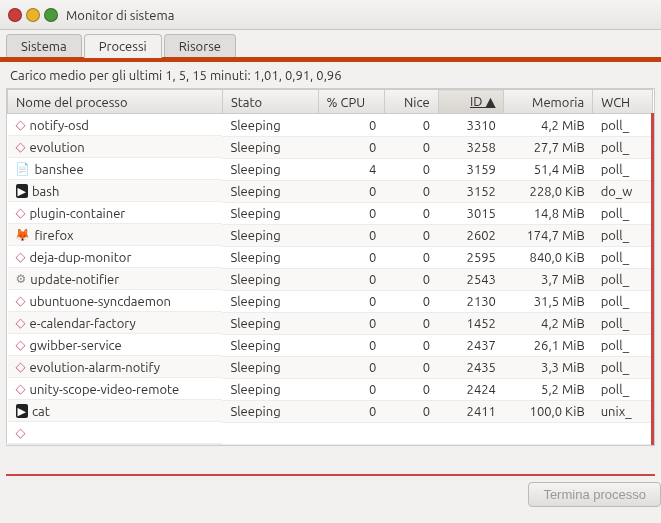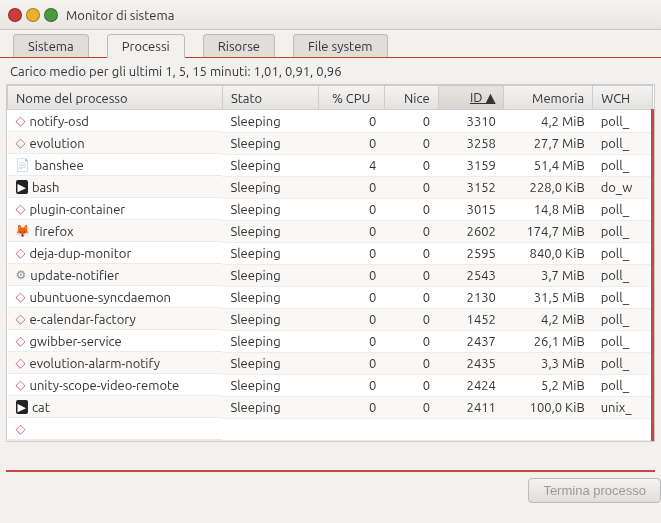--- a/index.html
+++ b/index.html
@@ -33,24 +33,24 @@
     .wc-close { background: #cc3c3c; }
     .wc-min { background: #e8b22a; }
     .wc-max { background: #4b9a3c; }
     .title-text {
       font-size: 13px;
       color: #333;
       font-weight: normal;
     }
     .tab-bar {
       background: #f2f1f0;
-      border-bottom: 1px solid #c2410c;
-      display: flex;
-      padding: 4px 13px 0;
-      gap: 18px;
+      border-bottom: 5px solid #c2410c;
+      display: flex;
+      padding: 4px 6px 0;
+      gap: 2px;
     }
     .tab {
       padding: 4px 14px;
       border: 1px solid #bbb;
       border-bottom: none;
       border-radius: 4px 4px 0 0;
       cursor: pointer;
       font-size: 13px;
       background: #e0dedd;
       color: #333;
@@ -154,37 +154,36 @@
     <div class="wc-btn wc-min"></div>
     <div class="wc-btn wc-max"></div>
   </div>
   <span class="title-text">Monitor di sistema</span>
 </div>
 
 <div class="tab-bar">
   <div class="tab">Sistema</div>
   <div class="tab active">Processi</div>
   <div class="tab">Risorse</div>
-  <div class="tab">File system</div>
 </div>
 
 <div class="load-bar">
   <span>Carico medio per gli ultimi 1, 5, 15 minuti: 1,01, 0,91, 0,96</span>
 </div>
 
 <div class="main-content">
   <div class="table-wrap">
     <div class="table-scroll">
       <div class="table-container">
         <table>
           <thead>
             <tr>
               <th style="min-width:140px">Nome del processo</th>
               <th style="min-width:80px">Stato</th>
-              <th style="min-width:55px;text-align:center">% CPU</th>
+              <th style="min-width:55px;text-align:left">% CPU</th>
               <th style="min-width:45px;text-align:right">Nice</th>
               <th class="active-sort" style="min-width:55px;text-align:right">ID ▲</th>
               <th style="min-width:70px;text-align:right">Memoria</th>
               <th style="min-width:50px">WCH</th>
             </tr>
           </thead>
           <tbody id="process-tbody">
           <tr class="proc-row">
       <td style="display:flex;align-items:center;gap:4px;min-width:140px;">
         <span><span style="color:#c06080;font-size:13px;">◇</span></span>

